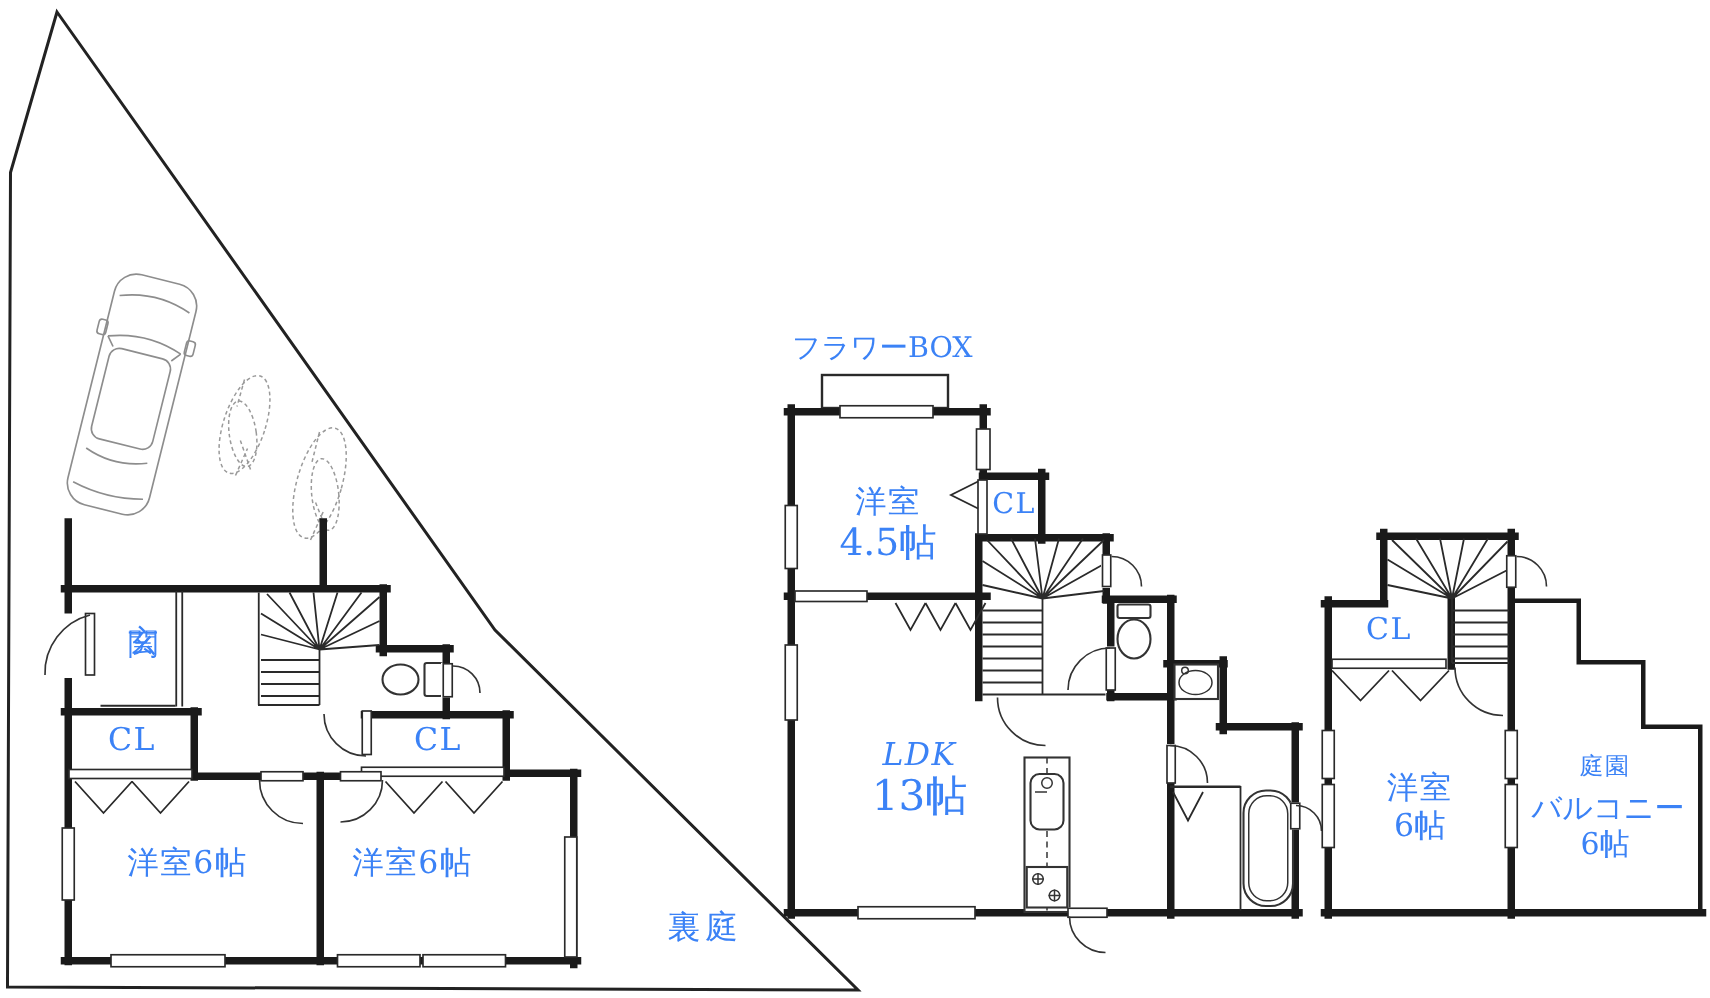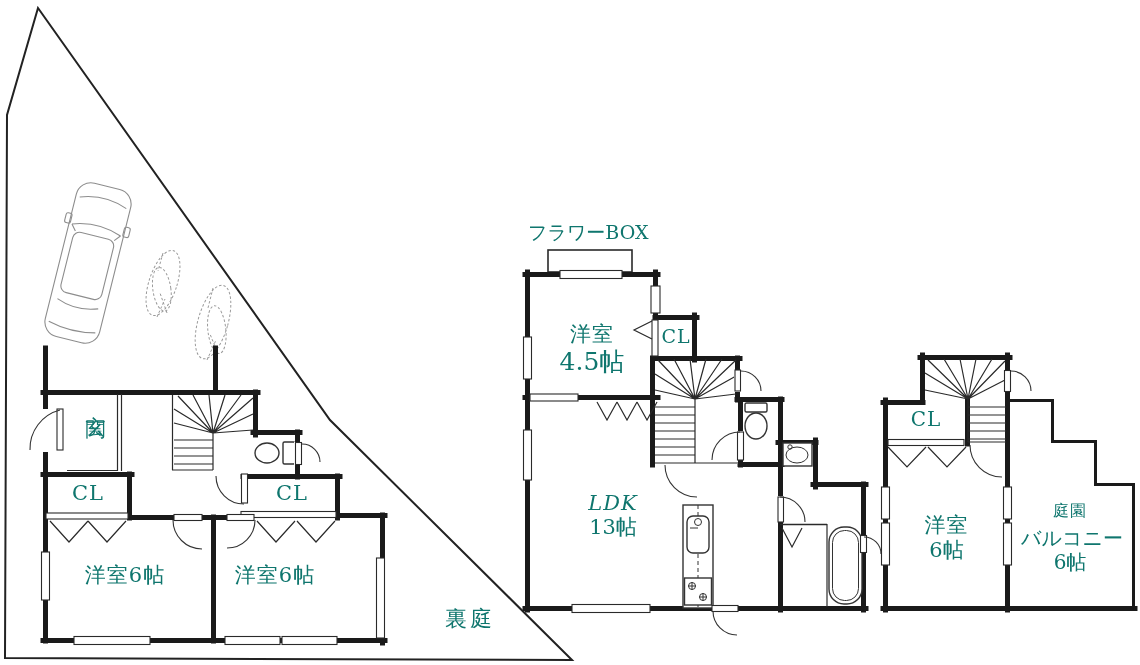--- a/index.html
+++ b/index.html
@@ -1,19 +1,19 @@
 <!DOCTYPE html>
 <html><head>
 <meta charset="utf-8">
 <style>
   html,body{margin:0;padding:0;background:#fff;}
   #canvas{position:relative;width:1140px;height:665px;background:#ffffff;overflow:hidden;
           font-family:"DejaVu Serif","Liberation Serif",serif;}
   #plan-svg{position:absolute;left:0;top:0;}
-  .lbl{position:absolute;color:#0f766e;text-align:center;letter-spacing:1px;line-height:1.15;white-space:nowrap;}
+  .lbl{position:absolute;color:#3b82f6;text-align:center;letter-spacing:1px;line-height:1.15;white-space:nowrap;}
   .lbl-v{writing-mode:vertical-rl;text-orientation:upright;letter-spacing:4px;}
   
   .wall{stroke:#1a1a1a;stroke-width:5;fill:none;stroke-linecap:square;}
   .wall-med{stroke:#1a1a1a;stroke-width:3;fill:none;stroke-linecap:square;}
   .thin{stroke:#2a2a2a;stroke-width:1.2;fill:none;}
   .thin2{stroke:#2a2a2a;stroke-width:1.6;fill:none;}
   .lot{stroke:#222;stroke-width:2;fill:#fff;}
   .winrect{fill:#fff;stroke:#2a2a2a;stroke-width:1.1;}
   .gap{fill:#fff;stroke:none;}
   .fix{stroke:#333;stroke-width:1.4;fill:#fff;}
@@ -260,21 +260,21 @@
   <div class="lbl" style="left:262px;top:481px;width:60px;font-size:21px;">CL</div>
   <div class="lbl" style="left:50px;top:563px;width:150px;font-size:21px;">洋室6帖</div>
   <div class="lbl" style="left:200px;top:563px;width:150px;font-size:21px;">洋室6帖</div>
   <div class="lbl" style="left:445px;top:606px;width:0px;font-size:22px;letter-spacing:3px;">裏庭</div>
 
   <div class="lbl" style="left:528px;top:222px;font-size:19px;letter-spacing:0px;">フラワーBOX</div>
   <div class="lbl" style="left:532px;top:322px;width:120px;font-size:21px;">洋室</div>
   <div class="lbl" style="left:532px;top:348px;width:120px;font-size:25px;letter-spacing:0px;">4.5帖</div>
   <div class="lbl" style="left:654px;top:326px;width:44px;font-size:19px;">CL</div>
   <div class="lbl" style="left:558px;top:491px;width:110px;font-size:21px;font-style:italic;">LDK</div>
-  <div class="lbl" style="left:558px;top:515px;width:110px;font-size:21px;letter-spacing:0px;">13帖</div>
+  <div class="lbl" style="left:558px;top:515px;width:110px;font-size:28px;letter-spacing:0px;">13帖</div>
 
   <div class="lbl" style="left:890px;top:408px;width:72px;font-size:20px;">CL</div>
   <div class="lbl" style="left:899px;top:513px;width:95px;font-size:21px;">洋室</div>
   <div class="lbl" style="left:899px;top:538px;width:95px;font-size:21px;letter-spacing:0px;">6帖</div>
   <div class="lbl" style="left:1030px;top:502px;width:80px;font-size:16px;">庭園</div>
   <div class="lbl" style="left:1009px;top:527px;width:126px;font-size:20px;letter-spacing:0px;">バルコニー</div>
   <div class="lbl" style="left:1030px;top:551px;width:80px;font-size:20px;letter-spacing:0px;">6帖</div>
 
 </div>
 

